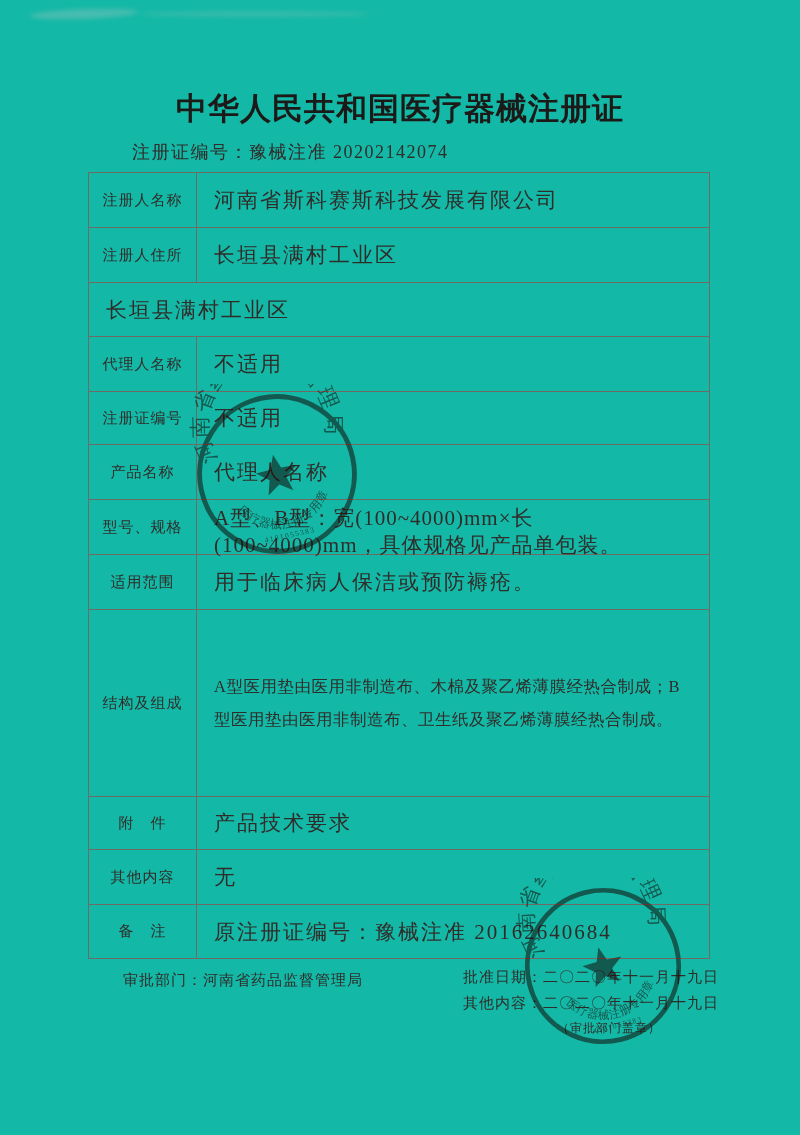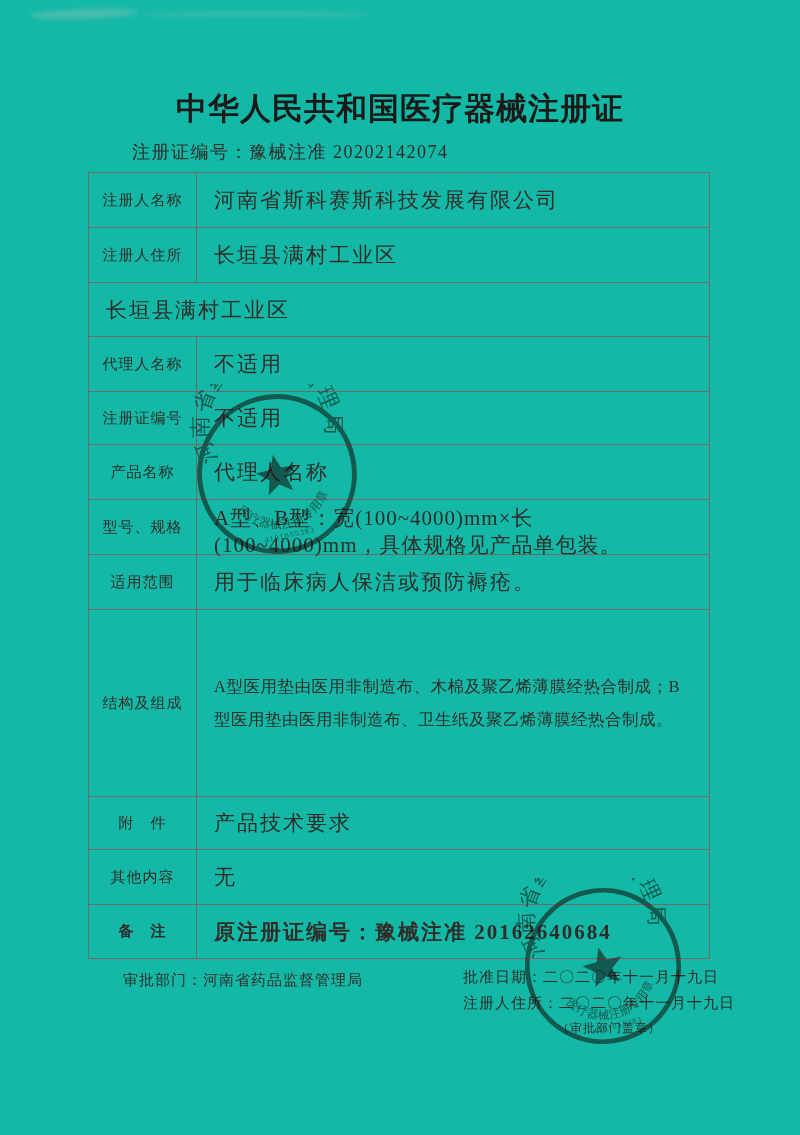--- a/index.html
+++ b/index.html
@@ -22,21 +22,21 @@
   .regline {
     position:absolute; top:140px; left:132px;
     font-size:18px; letter-spacing:1.5px;
   }
 
   .doc-table {
     position:absolute; left:88px; top:172px; width:622px;
     border:1px solid #6f6a63; box-sizing:border-box;
   }
   .t-row { display:flex; border-bottom:1px solid #6f6a63; box-sizing:border-box; }
-  .t-row:last-child { border-bottom:none;font-weight:bold; }
+  .t-row:last-child { border-bottom:none; }
   .t-label {
     flex:0 0 108px; width:108px; border-right:1px solid #6f6a63;
     display:flex; align-items:center; justify-content:center;
     font-size:15px; letter-spacing:1px; text-align:center;
     box-sizing:border-box; padding:2px;
   }
   .t-value {
     flex:1; display:flex; align-items:center;
     padding:4px 14px 4px 17px; font-size:21px; letter-spacing:2px;
     line-height:28px; box-sizing:border-box;
@@ -118,21 +118,21 @@
     </div>
   </div>
 
   <div class="dept">
     <span>审批部门：</span><span>河南省药品监督管理局</span>
   </div>
   <div class="date1">
     <span>批准日期：</span><span>二〇二〇年十一月十九日</span>
   </div>
   <div class="date2">
-    <span>注册人住所：</span><span>二〇二〇年十一月十九日</span>
+    <span>其他内容：</span><span>二〇二〇年十一月十九日</span>
   </div>
   <div class="sealnote">（审批部门盖章）</div>
 
   <svg class="stamp upper" viewBox="0 0 200 200">
     <g transform="rotate(-12 100 100)" fill="#d8605c">
       <circle cx="100" cy="100" r="86" fill="none" stroke="#d8605c" stroke-width="5.5"></circle>
       <defs>
         <path id="up-arc-top" d="M 40.2 72.1 A 66 66 0 1 1 159.8 72.1" fill="none"></path>
         <path id="up-arc-bot" d="M 48 130 A 60 60 0 0 0 152 130" fill="none"></path>
       </defs>

